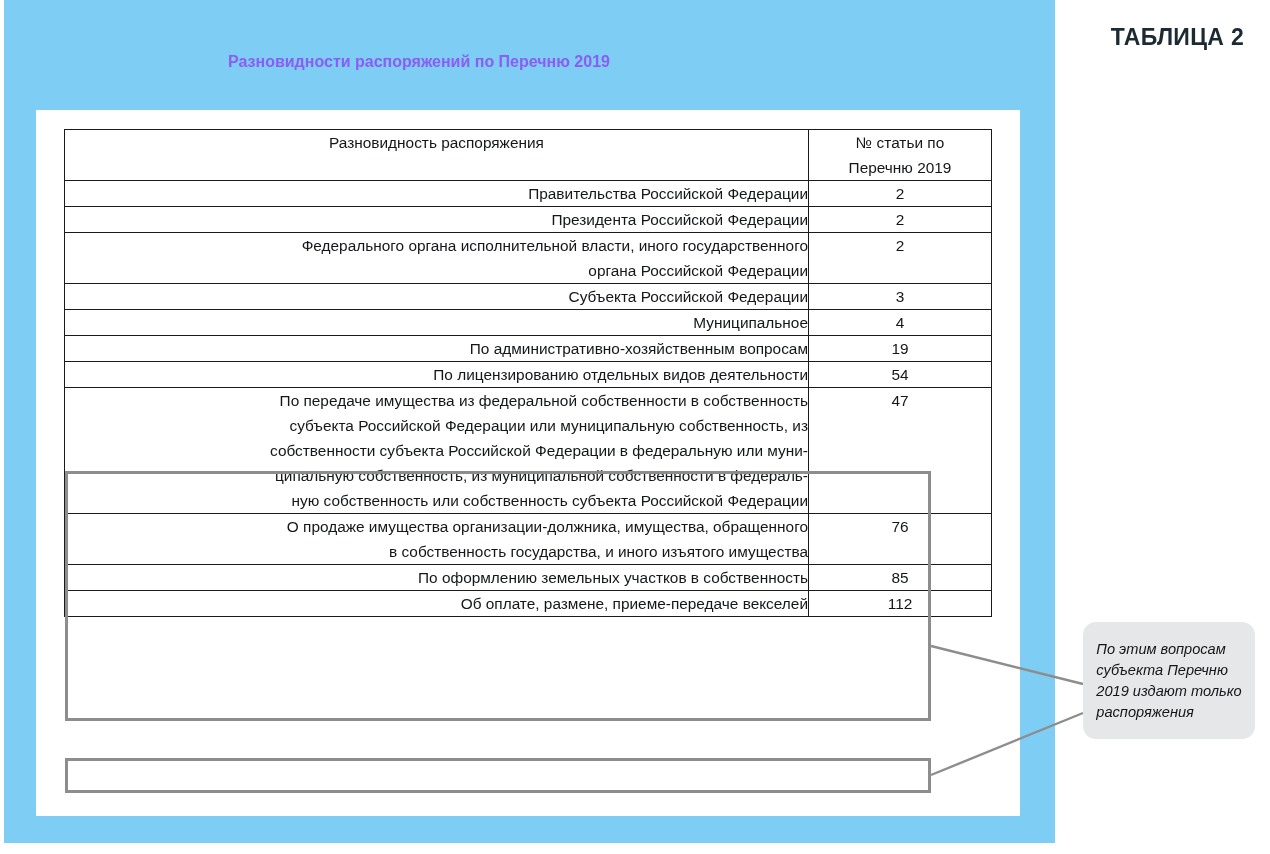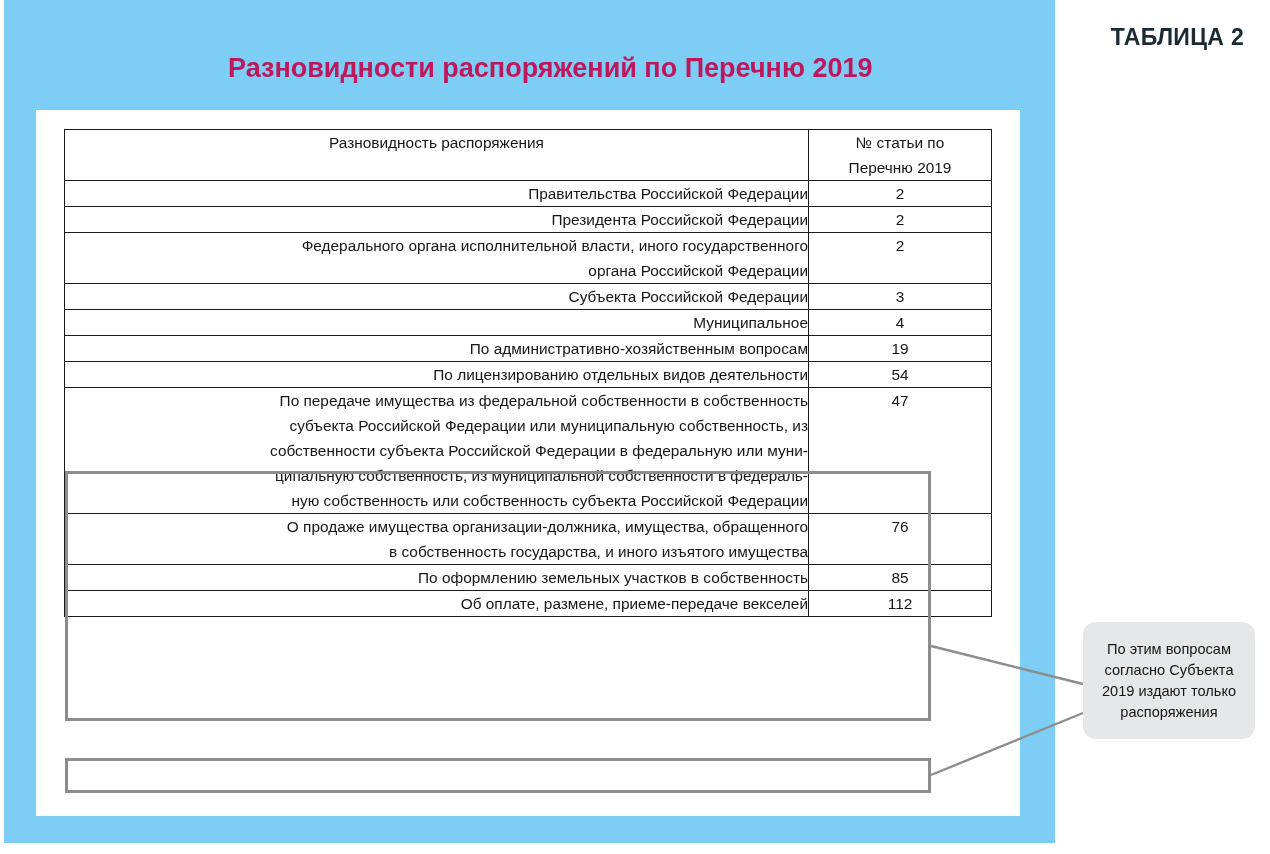--- a/index.html
+++ b/index.html
@@ -35,23 +35,23 @@
     color: #1b2a33;
     letter-spacing: 0.3px;
     white-space: nowrap;
   }
 
   
   #table-title {
     position: absolute;
     left: 228px;
     top: 53px;
-    font-size: 27px;
+    font-size: 16px;
     font-weight: bold;
-    color: #be185d;
+    color: #8b5cf6;
     white-space: nowrap;
   }
 
   
   #white-card {
     position: absolute;
     left: 36px;
     top: 110px;
     width: 984px;
     height: 706px;
@@ -139,23 +139,23 @@
     height: 117px;
     background: #e6e7e8;
     border-radius: 13px;
     display: flex;
     align-items: center;
     justify-content: center;
   }
   #callout-text {
     font-size: 14.6px;
     line-height: 21px;
-    text-align: center;
     color: #14161a;
     padding: 0 8px;
+    font-style: italic;
   }
 </style>
 </head>
 <body>
 
 <div id="blue-panel"></div>
 
 <div id="table-number">ТАБЛИЦА 2</div>
 
 <div id="table-title">Разновидности распоряжений по Перечню 2019</div>
@@ -258,17 +258,17 @@
 <div class="hl-box" id="highlight-row-last"></div>
 
 <svg id="leader-lines" viewBox="0 0 1270 854" xmlns="http://www.w3.org/2000/svg">
   <polyline points="931,646 1083,684" fill="none" stroke="#8d8d8d" stroke-width="2.4"></polyline>
   <polyline points="931,775 1083,713" fill="none" stroke="#8d8d8d" stroke-width="2.4"></polyline>
 </svg>
 
 <div id="callout">
   <div id="callout-text">
       <div>По этим вопросам</div>
-      <div>согласно Субъекта</div>
+      <div>субъекта Перечню</div>
       <div>2019 издают только</div>
       <div>распоряжения</div>
     </div>
 </div>
 
 </body></html>

